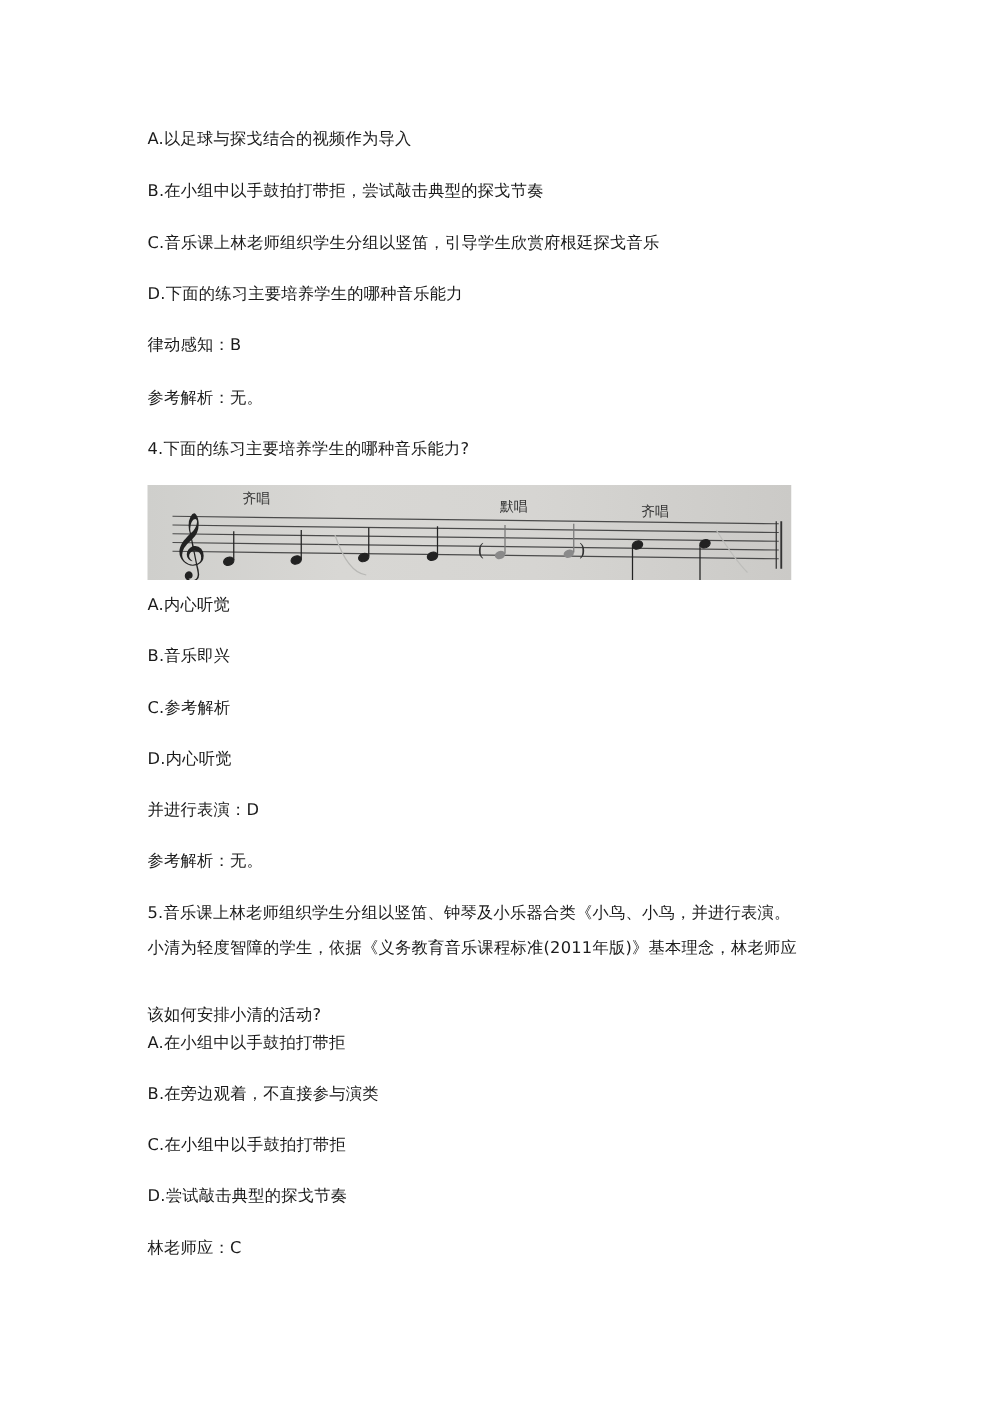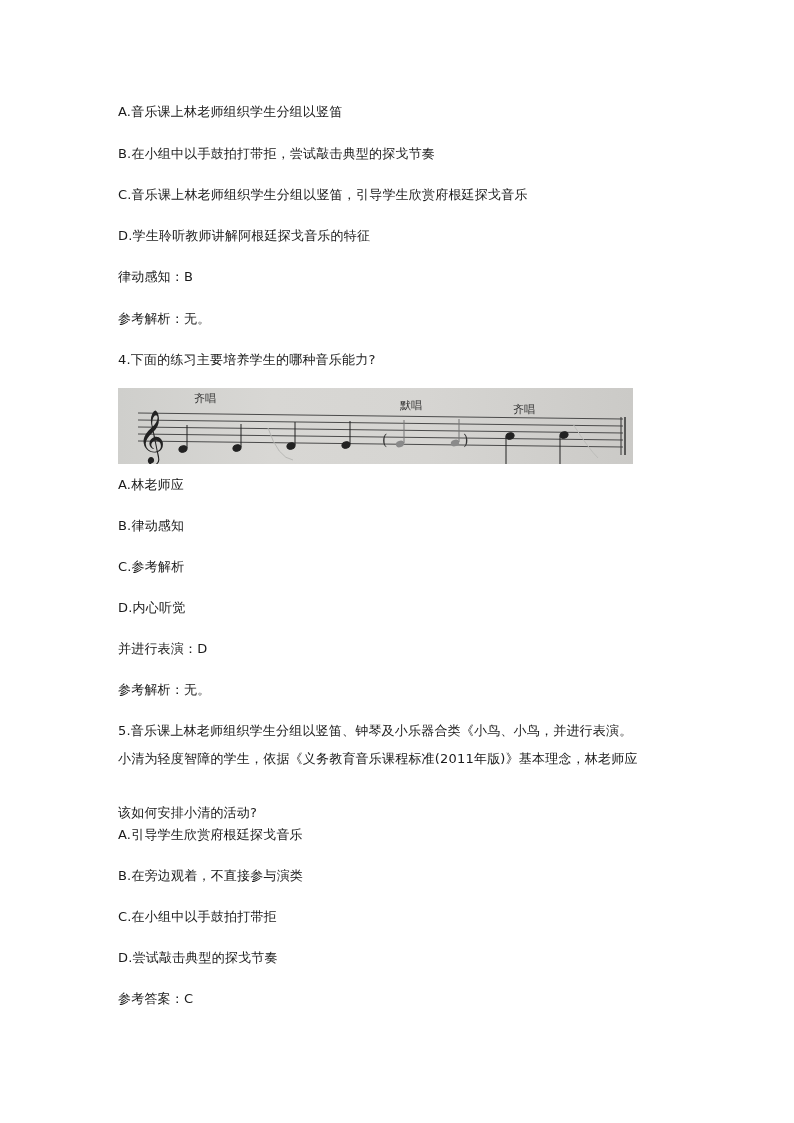--- a/index.html
+++ b/index.html
@@ -34,24 +34,24 @@
     }
     .music-photo svg {
       position: absolute;
       left: 0;
       top: 0;
     }
   </style>
 </head>
 <body>
 
-<div class="line" style="top:103px">A.音乐课上林老师组织学生分组以竖笛</div>
+<div class="line" style="top:103px">A.以足球与探戈结合的视频作为导入</div>
 <div class="line" style="top:145px">B.在小组中以手鼓拍打带拒，尝试敲击典型的探戈节奏</div>
 <div class="line" style="top:186px">C.音乐课上林老师组织学生分组以竖笛，引导学生欣赏府根廷探戈音乐</div>
-<div class="line" style="top:227px">D.学生聆听教师讲解阿根廷探戈音乐的特征</div>
+<div class="line" style="top:227px">D.下面的练习主要培养学生的哪种音乐能力</div>
 <div class="line" style="top:268px">律动感知：B</div>
 <div class="line" style="top:310px">参考解析：无。</div>
 
 <div class="line" style="top:351px">4.下面的练习主要培养学生的哪种音乐能力?</div>
 
 <div class="music-photo">
   <svg width="515" height="76" viewBox="0 0 515 76">
 
     <g stroke="#4a4a4a" stroke-width="1">
       <line x1="20" y1="25" x2="505" y2="31"></line>
@@ -95,28 +95,28 @@
       <line x1="388" y1="49" x2="388" y2="76" stroke-width="1"></line>
       <ellipse cx="446" cy="47" rx="4.2" ry="3.2" transform="rotate(-20 446 47)"></ellipse>
       <line x1="442" y1="48" x2="442" y2="76" stroke-width="1"></line>
     </g>
 
     <path d="M150 40 Q160 70 175 72" stroke="#b8b8b5" stroke-width="1" fill="none"></path>
     <path d="M455 36 Q470 60 480 70" stroke="#bdbdba" stroke-width="1" fill="none"></path>
   </svg>
 </div>
 
-<div class="line" style="top:476px">A.林老师应</div>
-<div class="line" style="top:517px">B.律动感知</div>
+<div class="line" style="top:476px">A.内心听觉</div>
+<div class="line" style="top:517px">B.音乐即兴</div>
 <div class="line" style="top:558px">C.参考解析</div>
 <div class="line" style="top:599px">D.内心听觉</div>
 <div class="line" style="top:640px">并进行表演：D</div>
 <div class="line" style="top:681px">参考解析：无。</div>
 
 <div class="line" style="top:722px">5.音乐课上林老师组织学生分组以竖笛、钟琴及小乐器合类《小鸟、小鸟，并进行表演。</div>
 <div class="line" style="top:750px">小清为轻度智障的学生，依据《义务教育音乐课程标准(2011年版)》基本理念，林老师应</div>
 <div class="line" style="top:804px">该如何安排小清的活动?</div>
 
-<div class="line" style="top:826px">A.引导学生欣赏府根廷探戈音乐</div>
+<div class="line" style="top:826px">A.在小组中以手鼓拍打带拒</div>
 <div class="line" style="top:867px">B.在旁边观着，不直接参与演类</div>
 <div class="line" style="top:908px">C.在小组中以手鼓拍打带拒</div>
 <div class="line" style="top:949px">D.尝试敲击典型的探戈节奏</div>
-<div class="line" style="top:990px">参考答案：C</div>
+<div class="line" style="top:990px">林老师应：C</div>
 
 </body></html>

